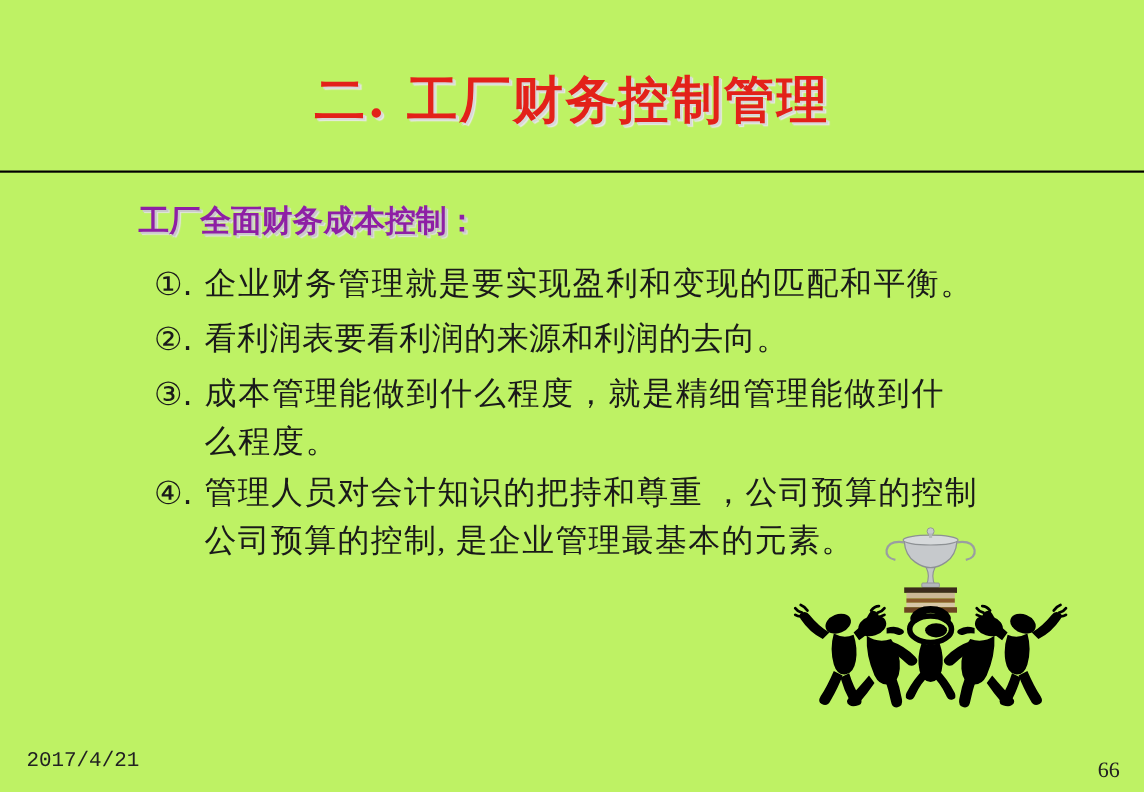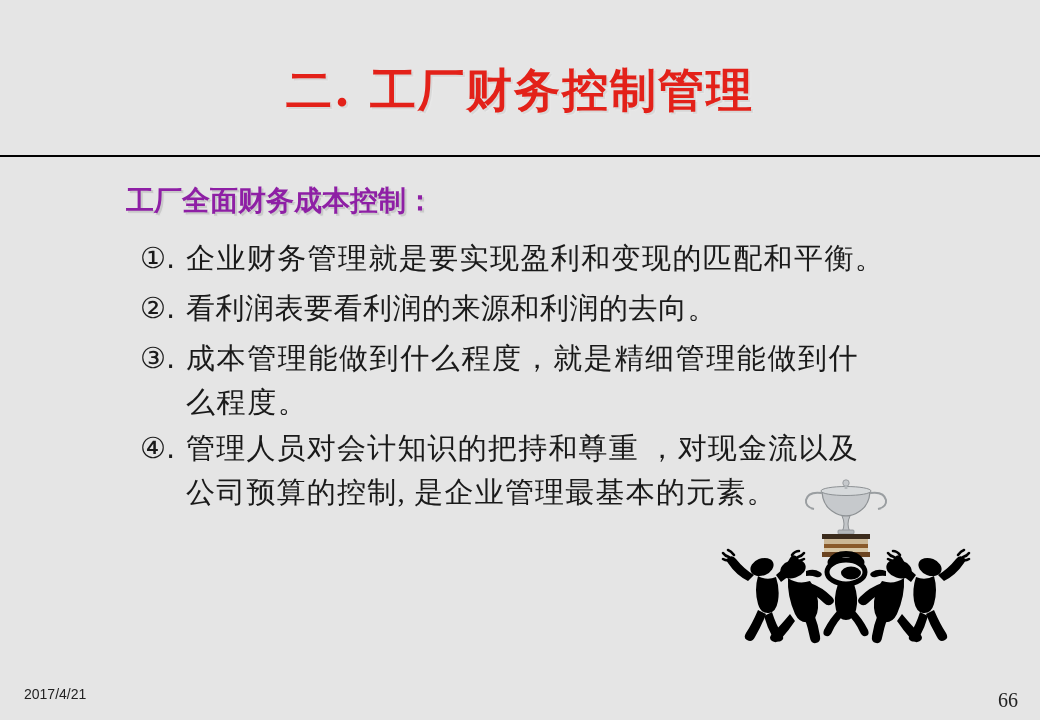--- a/index.html
+++ b/index.html
@@ -13,21 +13,21 @@
     height: 720px;
     overflow: hidden;
     font-family: "Liberation Serif", "DejaVu Serif", serif;
     position: relative;
     -webkit-font-smoothing: antialiased;
   }
 
   .slide {
     position: absolute;
     inset: 0;
-    background: #e5e5e5;
+    background: #bef264;
   }
 
   
   .title-area {
     position: absolute;
     top: 62px;
     left: 0;
     width: 1040px;
     text-align: center;
   }
@@ -111,22 +111,22 @@
     width: 270px;
     height: 172px;
   }
   .clipart svg { display: block; width: 100%; height: 100%; }
 
   
   .footer-date {
     position: absolute;
     left: 24px;
     bottom: 18px;
-    font-family: Liberation Sans, sans-serif;
-    font-size: 14px;
+    font-family: Liberation Mono, monospace;
+    font-size: 19px;
     color: #222222;
   }
   .page-number {
     position: absolute;
     right: 22px;
     bottom: 8px;
     font-family: "Liberation Serif", "DejaVu Serif", serif;
     font-size: 20px;
     color: #222222;
     margin-left: 38px;
@@ -165,21 +165,21 @@
       <span class="item-marker">③.</span>
       <span class="item-text">
         <span>成本管理能做到什么程度，就是精细管理能做到什</span>
         <span class="line2">么程度。</span>
       </span>
     </div>
 
     <div class="list-item item-4 tight">
       <span class="item-marker">④.</span>
       <span class="item-text">
-        <span>管理人员对会计知识的把持和尊重 ，对现金流以及</span>
+        <span>管理人员对会计知识的把持和尊重 ，公司预算的控制</span>
         <span class="line2">公司预算的控制, 是企业管理最基本的元素。</span>
       </span>
     </div>
 
   </div>
 
   <div class="clipart">
     <svg viewBox="0 0 270 172" xmlns="http://www.w3.org/2000/svg" aria-hidden="true">
 
       <g>

